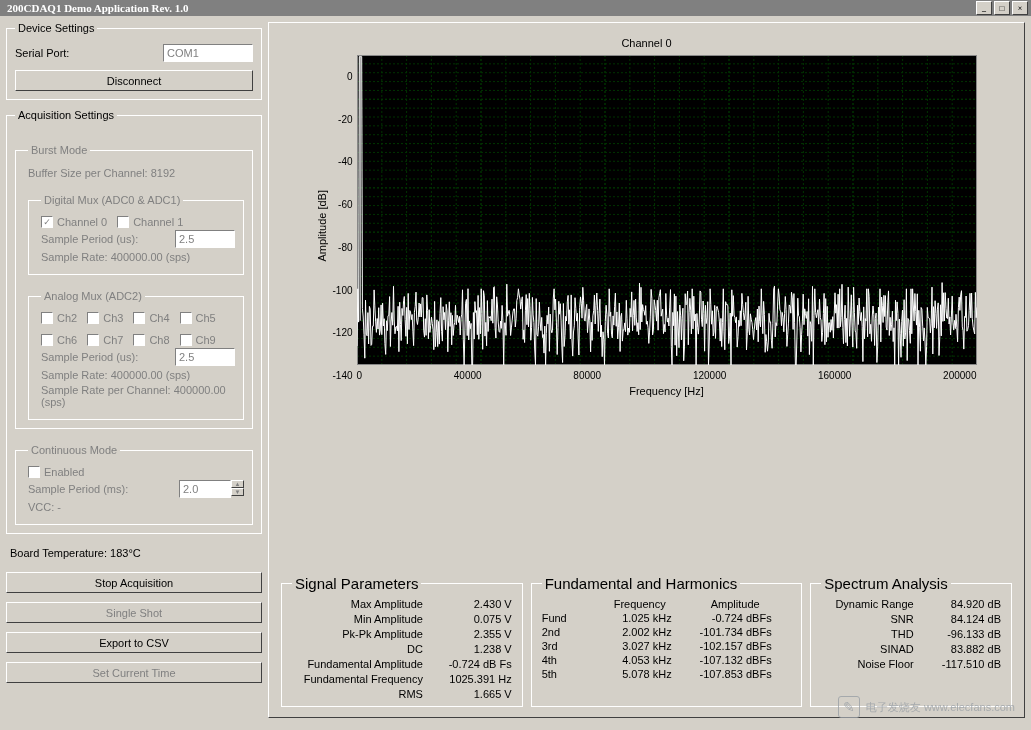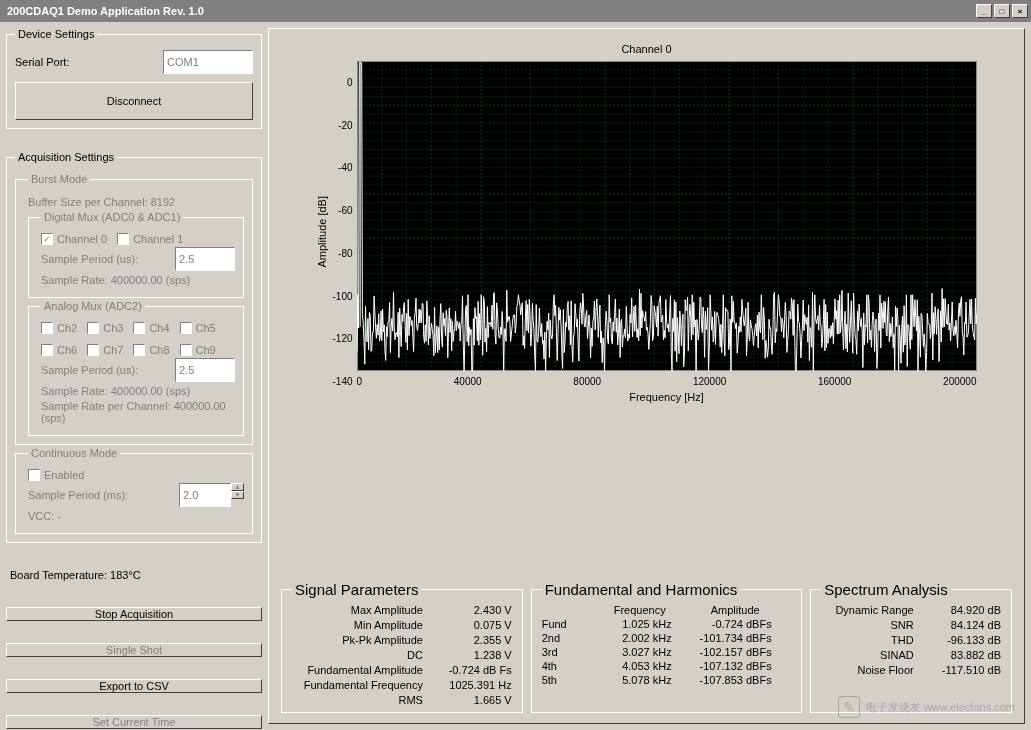--- a/index.html
+++ b/index.html
@@ -10,94 +10,95 @@
     background: #d4d0c8;
     color: #000;
     width: 1031px;
     height: 730px;
     overflow: hidden;
   }
   .titlebar {
     background: linear-gradient(#0a246a, #a6caf0);
     background: #808080;
     color: #fff;
-    height: 22px;
+    height: 16px;
     display: flex;
     align-items: center;
     justify-content: space-between;
     padding: 0 3px;
     font-size: 11px;
     font-weight: bold;
+    font-family: Liberation Serif, serif;
   }
   .titlebar .title { padding-left: 4px; }
   .winbtns { display: flex; gap: 2px; }
   .winbtn {
     width: 16px; height: 14px;
     background: #d4d0c8;
     border: 1px solid #fff;
     border-right-color:#404040; border-bottom-color:#404040;
     display:flex; align-items:center; justify-content:center;
     font-size:8px; color:#000;
   }
   .app {
     display: flex;
     padding: 6px;
     gap: 6px;
     height: calc(100% - 22px);
   }
-  .leftcol { width: 256px; display:flex; flex-direction:column; gap:22px; }
+  .leftcol { width: 256px; display:flex; flex-direction:column; gap:9px; }
   .rightcol { flex:1; display:flex; flex-direction:column; }
   fieldset {
     border: 1px solid #fff;
     border-top-color:#808080; border-left-color:#808080;
     padding: 8px 8px 8px 8px;
     margin:0;
   }
   fieldset.groove {
     border:1px groove #fff;
   }
   legend { font-size:11px; padding:0 3px; color:#000;}
   .disabled, .disabled * { color:#808080 !important; }
   .row { display:flex; align-items:center; gap:6px; margin:2px 0;}
   .lbl { white-space:nowrap; }
   input.text {
     border:1px solid #808080;
     border-right-color:#fff; border-bottom-color:#fff;
-    background:#fff; height:24px; padding:1px 3px; font:inherit;
+    background:#fff; height:18px; padding:1px 3px; font:inherit;
     color:#808080;
   }
   .spinner {
     display:inline-flex; align-items:stretch;
   }
   .spinner input.text{ width:52px;}
   .spinbtns { display:flex; flex-direction:column; }
   .spinbtns span{
     width:13px; height:8px; background:#d4d0c8;
     border:1px solid #fff; border-right-color:#404040; border-bottom-color:#404040;
     font-size:6px; line-height:6px; text-align:center;
   }
   button.btn {
     font:inherit;
     background:#d4d0c8;
     border:1px solid #fff;
     border-right-color:#404040; border-bottom-color:#404040;
-    height:38px;
+    height:21px;
     padding:0 6px;
     cursor:default;
     width:100%;
   }
   .chk {
     width:12px; height:12px; background:#fff;
     border:1px solid #808080; border-right-color:#fff; border-bottom-color:#fff;
     display:inline-flex; align-items:center; justify-content:center;
     font-size:9px; color:#000; margin-right:4px;
   }
   .muxrow { display:flex; gap:10px; flex-wrap:wrap; margin:2px 0;}
   .muxitem{ display:inline-flex; align-items:center; color:#808080;}
-  .subfs { margin-top:2px;padding-left:12px; }
+  .subfs { margin-top:15px;padding-left:12px; }
   .infoline { margin:3px 0; color:#808080; font-size:11px;}
   .boardtemp { margin:4px 0 4px 4px; font-size:11px;}
   
   .tabs { display:flex; align-items:flex-end; gap:0; margin-bottom:-1px; padding-left:3px;}
   .tab {
     padding:3px 9px;
     border:1px solid #fff;
     border-bottom:none;
     border-right-color:#404040;
     background:#d4d0c8;

